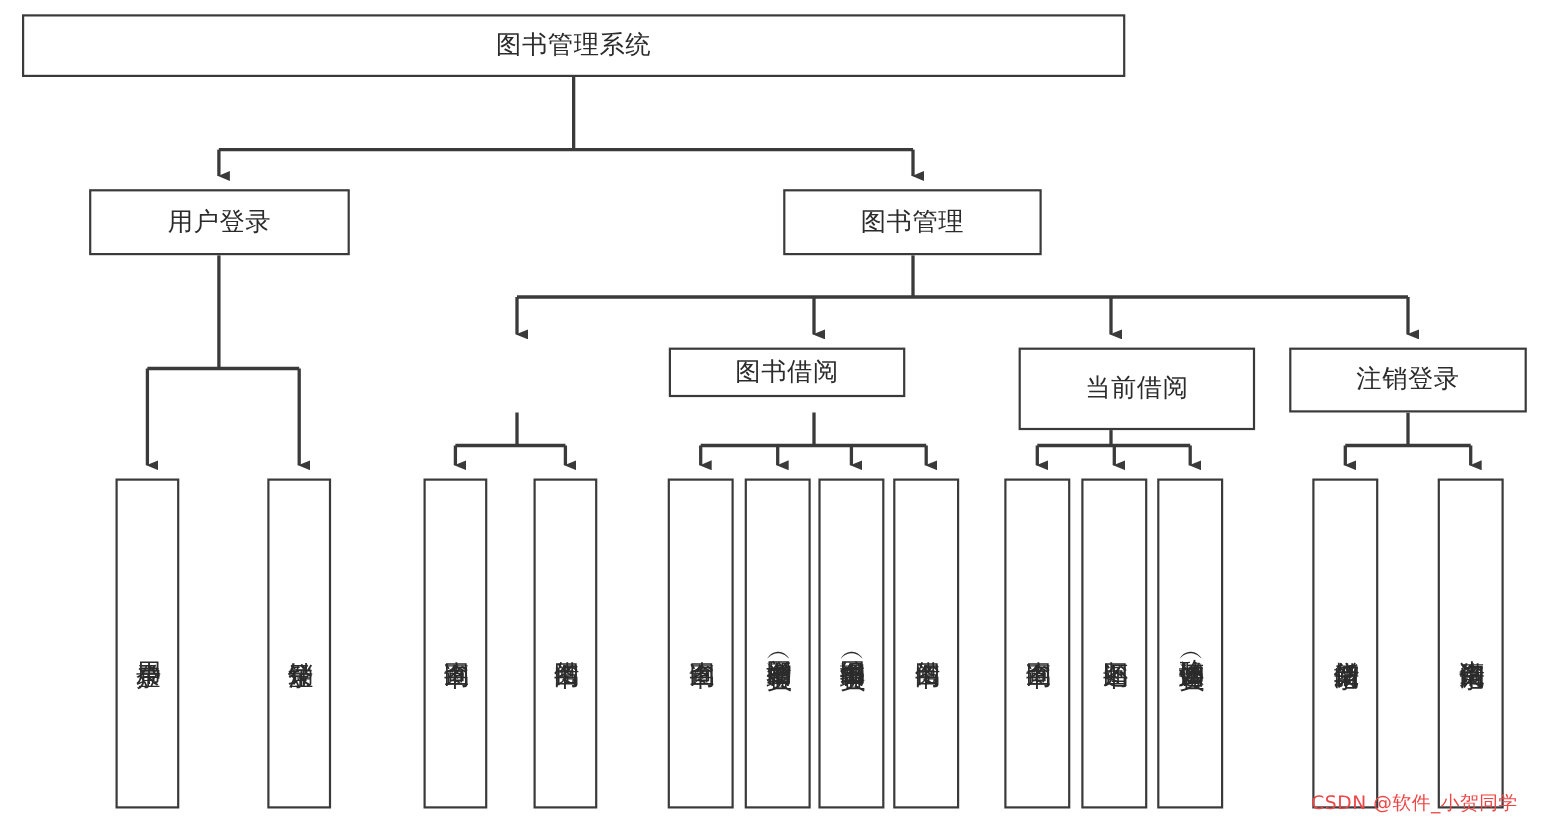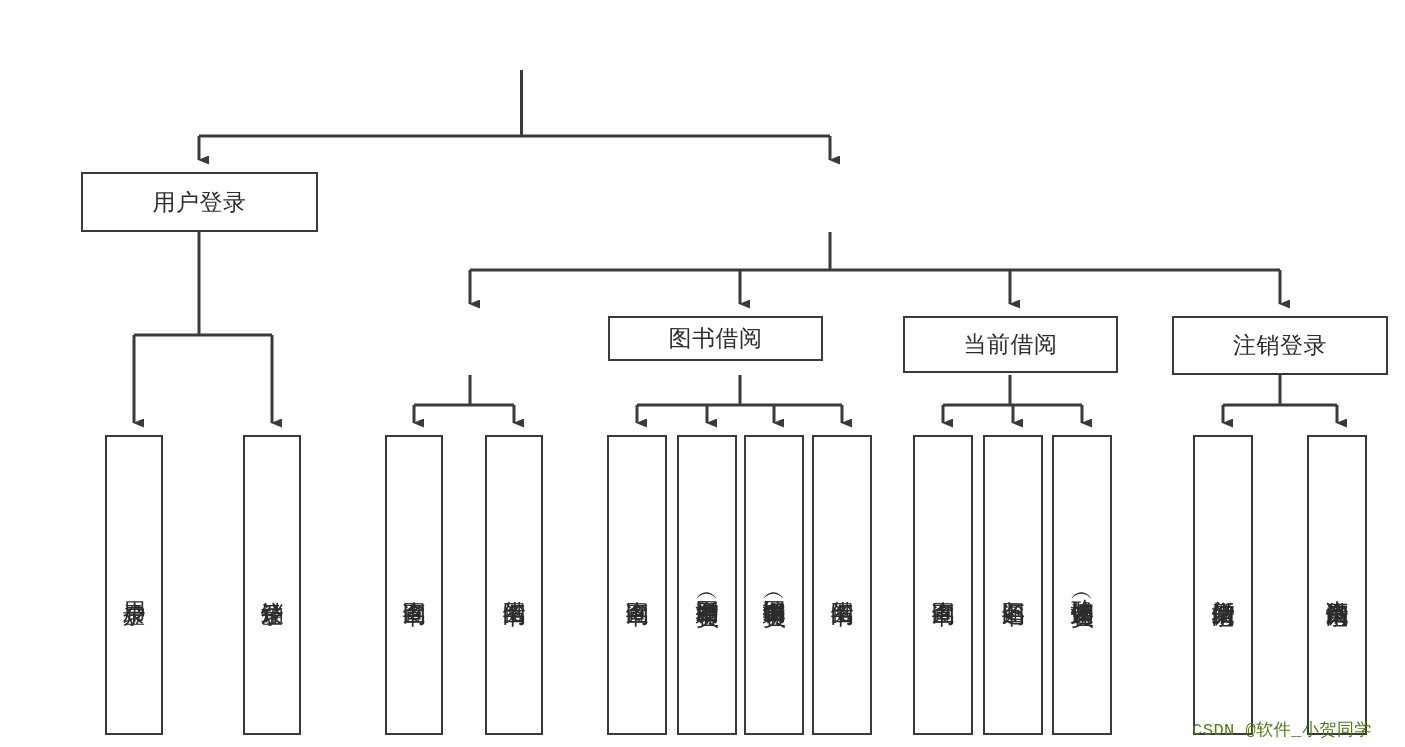--- a/index.html
+++ b/index.html
@@ -57,24 +57,23 @@
     font-size: 23px;
     line-height: 1.28;
     letter-spacing: 1px;
     color: #2b2b2b;
     white-space: nowrap;
     text-align: center;
   }
   .watermark {
     position: absolute;
     font-size: 17px;
-    color: #4d7c0f;
+    color: #ef4444;
     white-space: nowrap;
     letter-spacing: 0.5px;
-    font-family: Liberation Mono, monospace;
   }
 </style>
 </head>
 <body>
 
 <div id="canvas">
 
   <svg id="diagram" viewBox="0 0 1405 747" xmlns="http://www.w3.org/2000/svg">
     <defs>
       <marker id="arrowhead" markerWidth="9" markerHeight="11" refX="4.5" refY="10" orient="auto" markerUnits="userSpaceOnUse">
@@ -118,29 +117,35 @@
       <path d="M 1013 405 L 1013 423" marker-end="url(#arrowhead)"></path>
       <path d="M 1082 405 L 1082 423" marker-end="url(#arrowhead)"></path>
 
       <path d="M 1280 375 L 1280 405"></path>
       <path d="M 1223 405 L 1337 405"></path>
       <path d="M 1223 405 L 1223 423" marker-end="url(#arrowhead)"></path>
       <path d="M 1337 405 L 1337 423" marker-end="url(#arrowhead)"></path>
     </g>
   </svg>
 
+  <div class="node-box" style="left:20px; top:13px; width:1003px; height:57px;">
+    <span class="node-label">图书管理系统</span>
+  </div>
 
   <div class="node-box" style="left:81px; top:172px; width:237px; height:60px;">
     <span class="node-label">用户登录</span>
+  </div>
+  <div class="node-box" style="left:712px; top:172px; width:235px; height:60px;">
+    <span class="node-label">图书管理</span>
   </div>
 
   <div class="node-box" style="left:608px; top:316px; width:215px; height:45px;">
     <span class="node-label">图书借阅</span>
   </div>
-  <div class="node-box" style="left:903px; top:316px; width:215px; height:57px;justify-content:center;">
+  <div class="node-box" style="left:926px; top:316px; width:215px; height:75px;justify-content:center;">
     <span class="node-label">当前借阅</span>
   </div>
   <div class="node-box" style="left:1172px; top:316px; width:216px; height:59px;">
     <span class="node-label">注销登录</span>
   </div>
 
   <div class="leaf-box" style="left:105px; top:435px; width:58px; height:300px;">
     <span class="leaf-label">用户登录</span>
   </div>
   <div class="leaf-box" style="left:243px; top:435px; width:58px; height:300px;">

